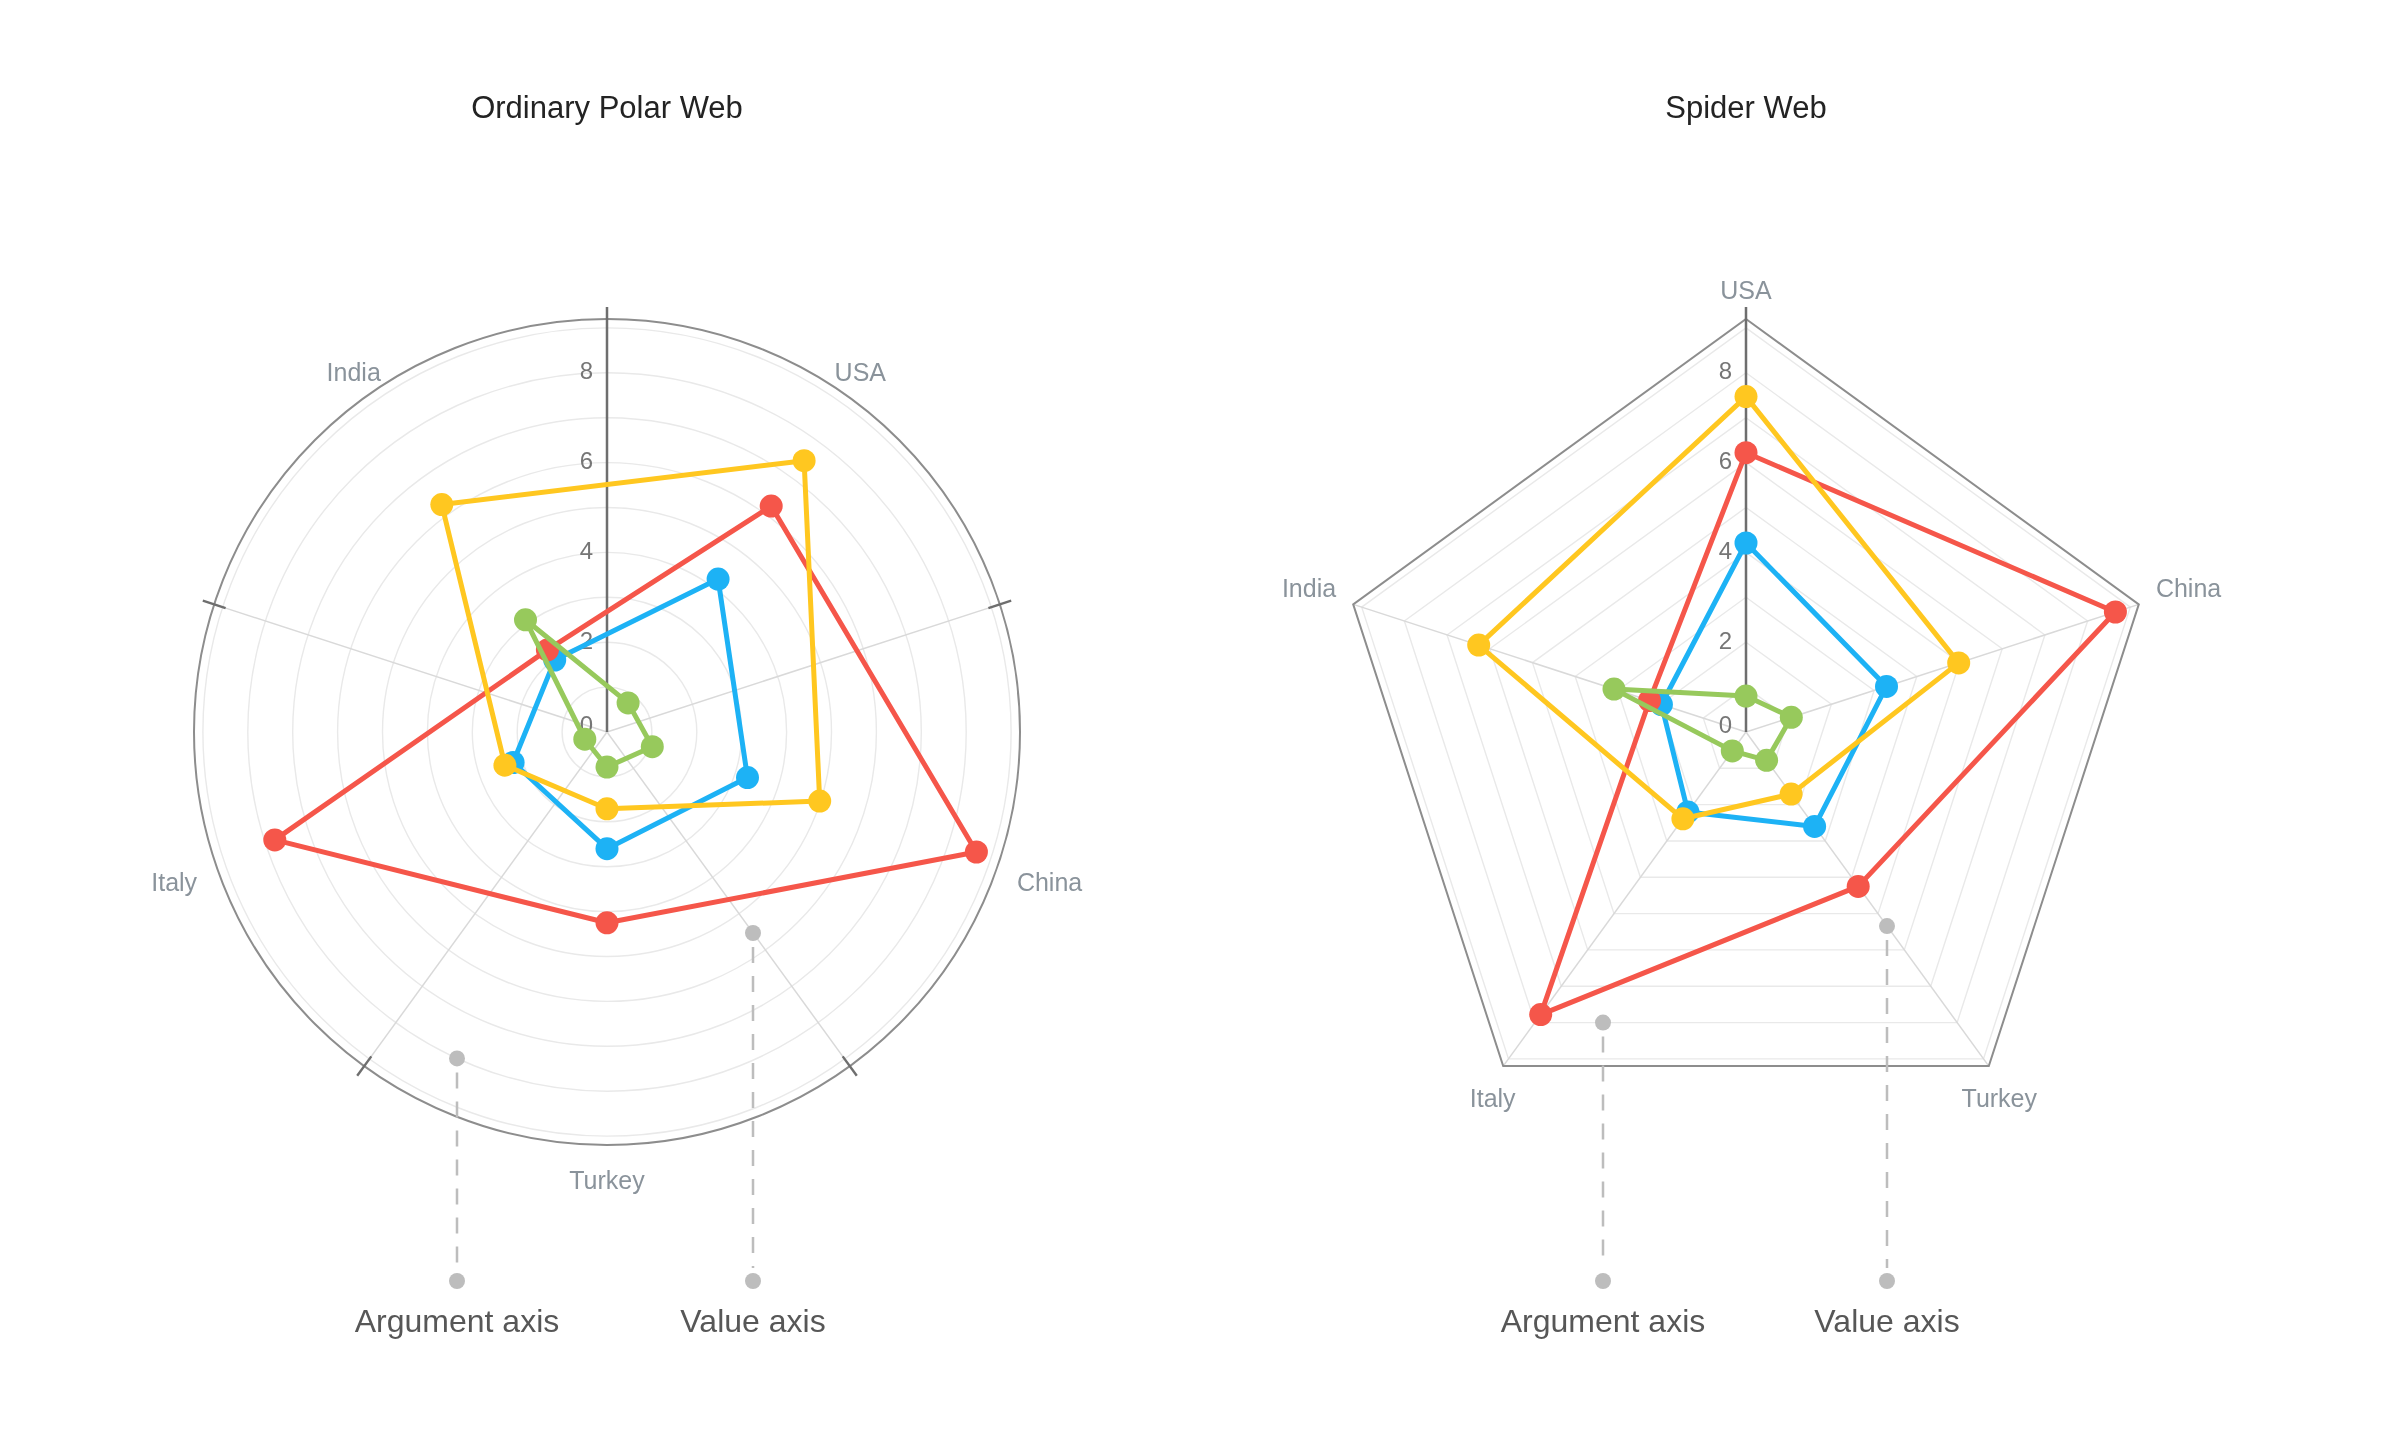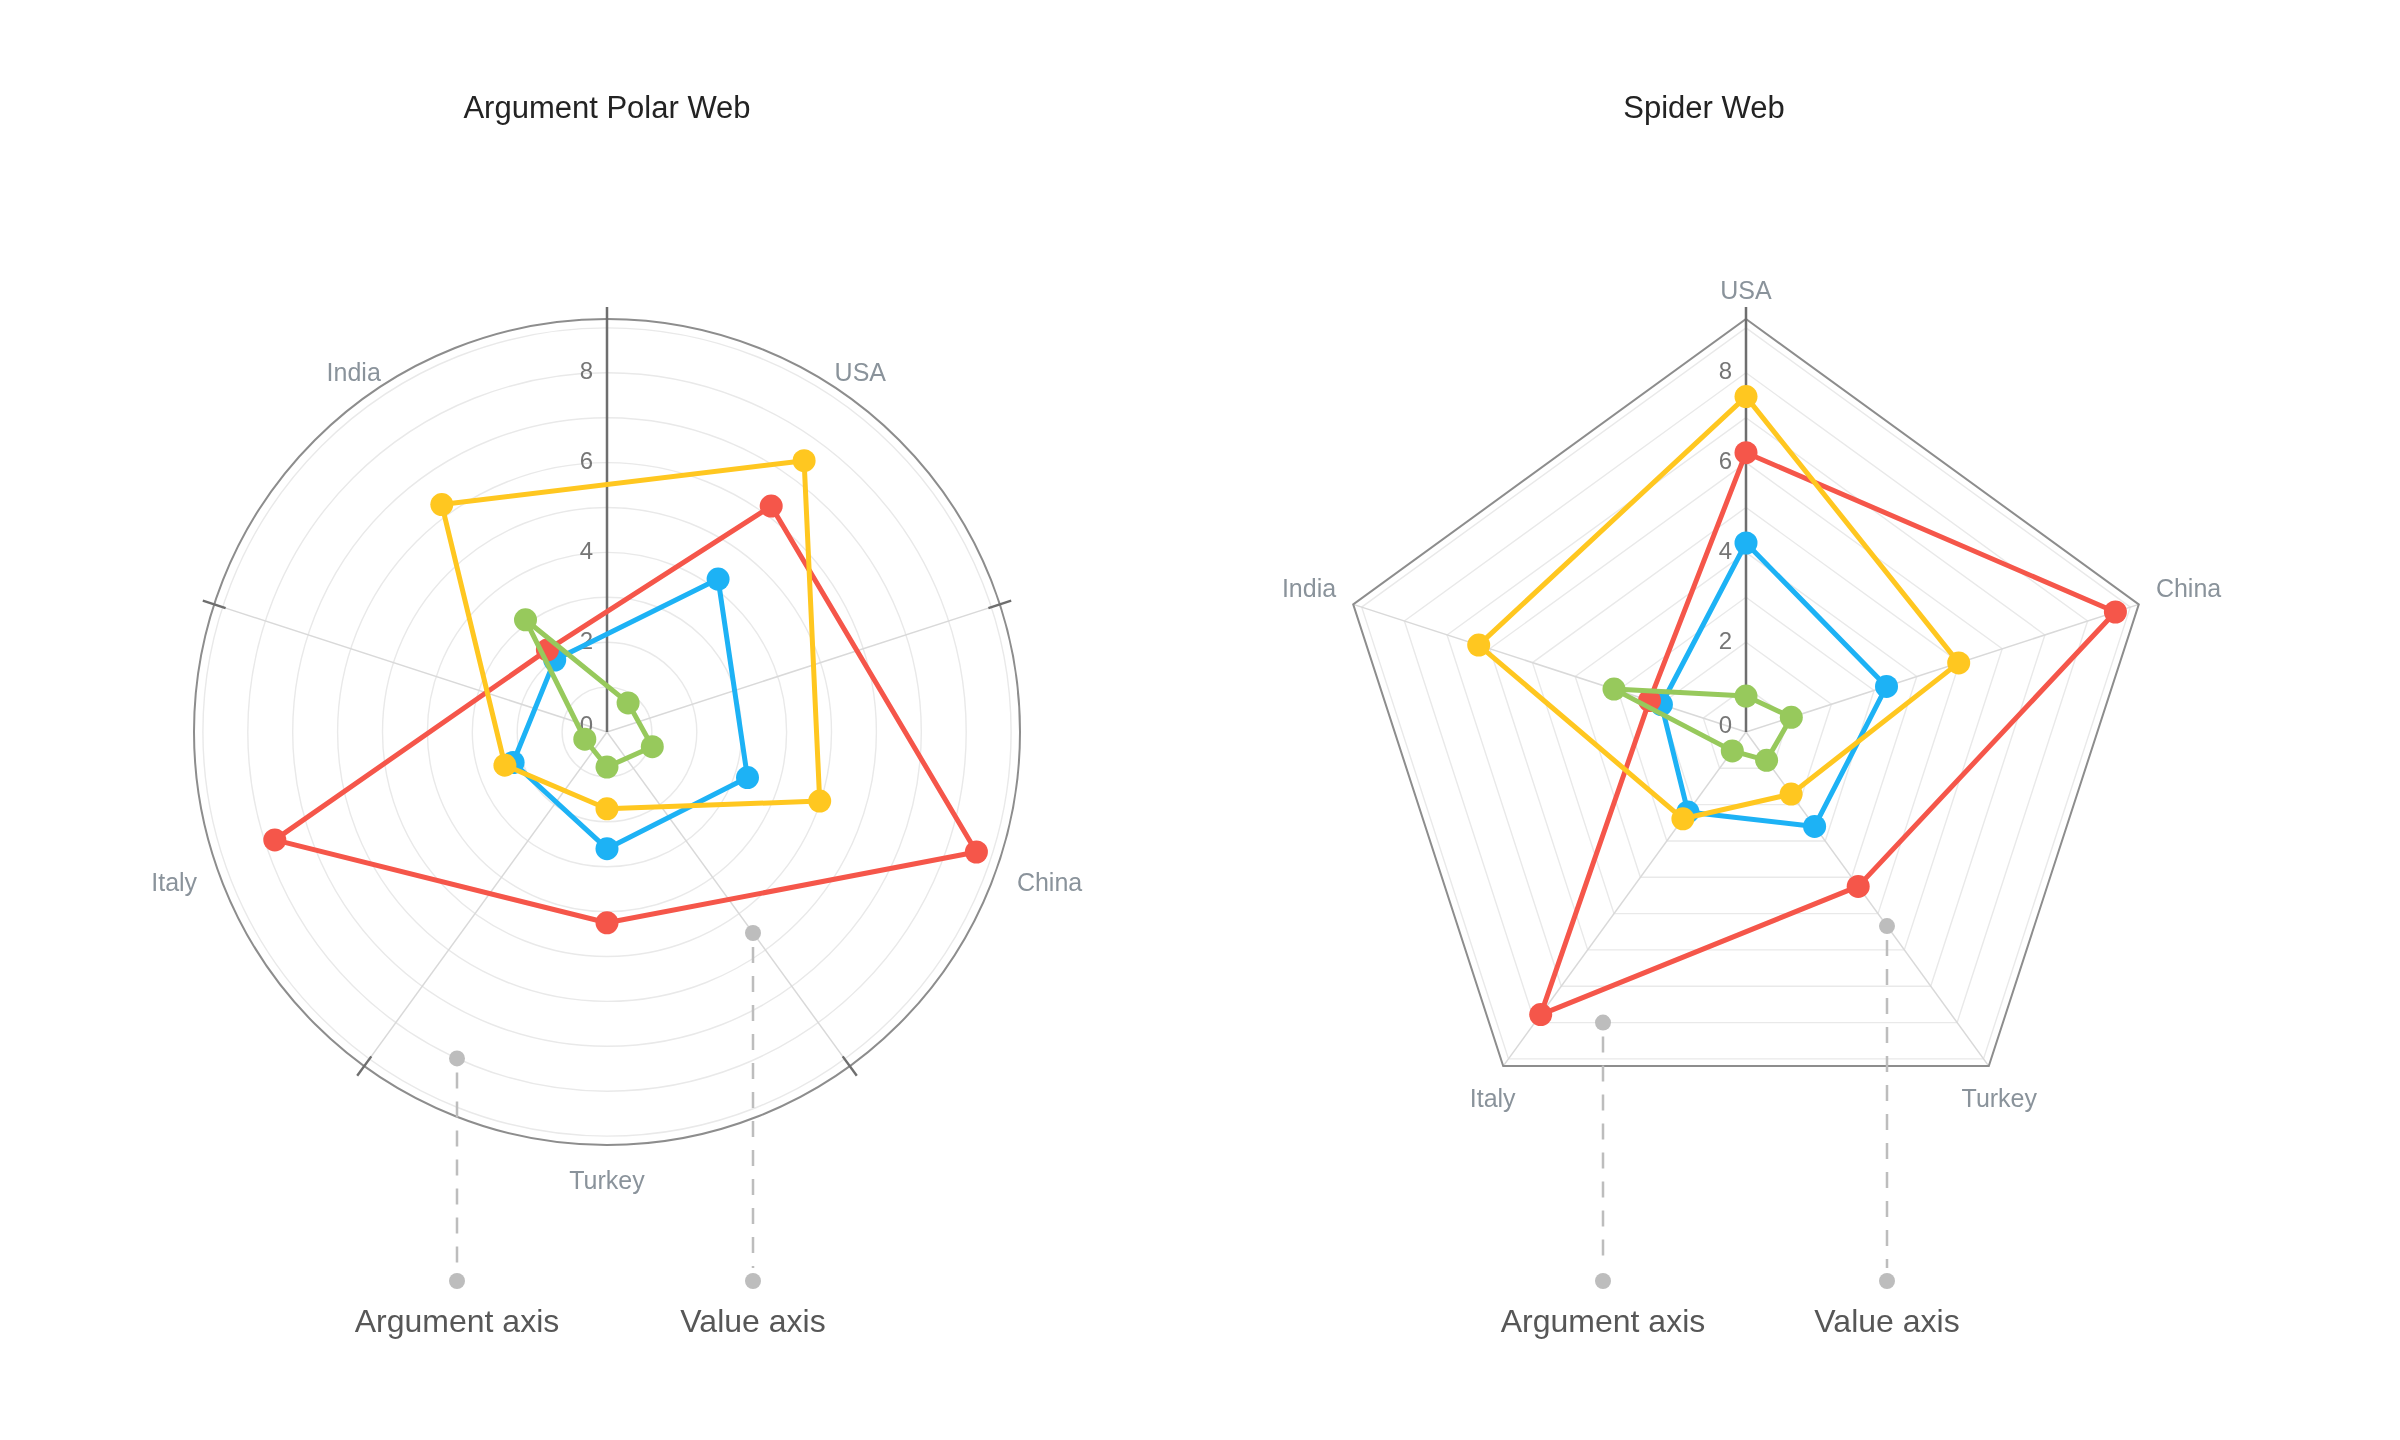--- a/index.html
+++ b/index.html
@@ -148,20 +148,20 @@
       <circle cx="1682.9" cy="818.8" r="11.5" fill="#ffc720"></circle>
       <circle cx="1478.7" cy="645.1" r="11.5" fill="#ffc720"></circle>
       <circle cx="1603" cy="1022.6" r="8" fill="#bdbdbd"></circle>
       <line x1="1603" y1="1036.6" x2="1603" y2="1268" stroke="#bdbdbd" stroke-width="2.5" stroke-dasharray="16 13"></line>
       <circle cx="1603" cy="1281" r="8" fill="#bdbdbd"></circle>
       <circle cx="1887" cy="926.1" r="8" fill="#bdbdbd"></circle>
       <line x1="1887" y1="940.1" x2="1887" y2="1268" stroke="#bdbdbd" stroke-width="2.5" stroke-dasharray="16 13"></line>
       <circle cx="1887" cy="1281" r="8" fill="#bdbdbd"></circle>
     </svg>
 
-  <div class="chart-title" id="title-0" style="left: 607px;">Argument Polar Web</div>
-  <div class="chart-title" id="title-1" style="left: 1704px;">Spider Web</div>
+  <div class="chart-title" id="title-0" style="left: 607px;">Ordinary Polar Web</div>
+  <div class="chart-title" id="title-1" style="left: 1746px;">Spider Web</div>
 
   <div class="anno-label" id="anno-0-0" style="left: 457px; top: 1303px;">Argument axis</div>
   <div class="anno-label" id="anno-0-1" style="left: 753px; top: 1303px;">Value axis</div>
   <div class="anno-label" id="anno-1-0" style="left: 1603px; top: 1303px;">Argument axis</div>
   <div class="anno-label" id="anno-1-1" style="left: 1887px; top: 1303px;">Value axis</div>
 </div>
 
 </body></html>

